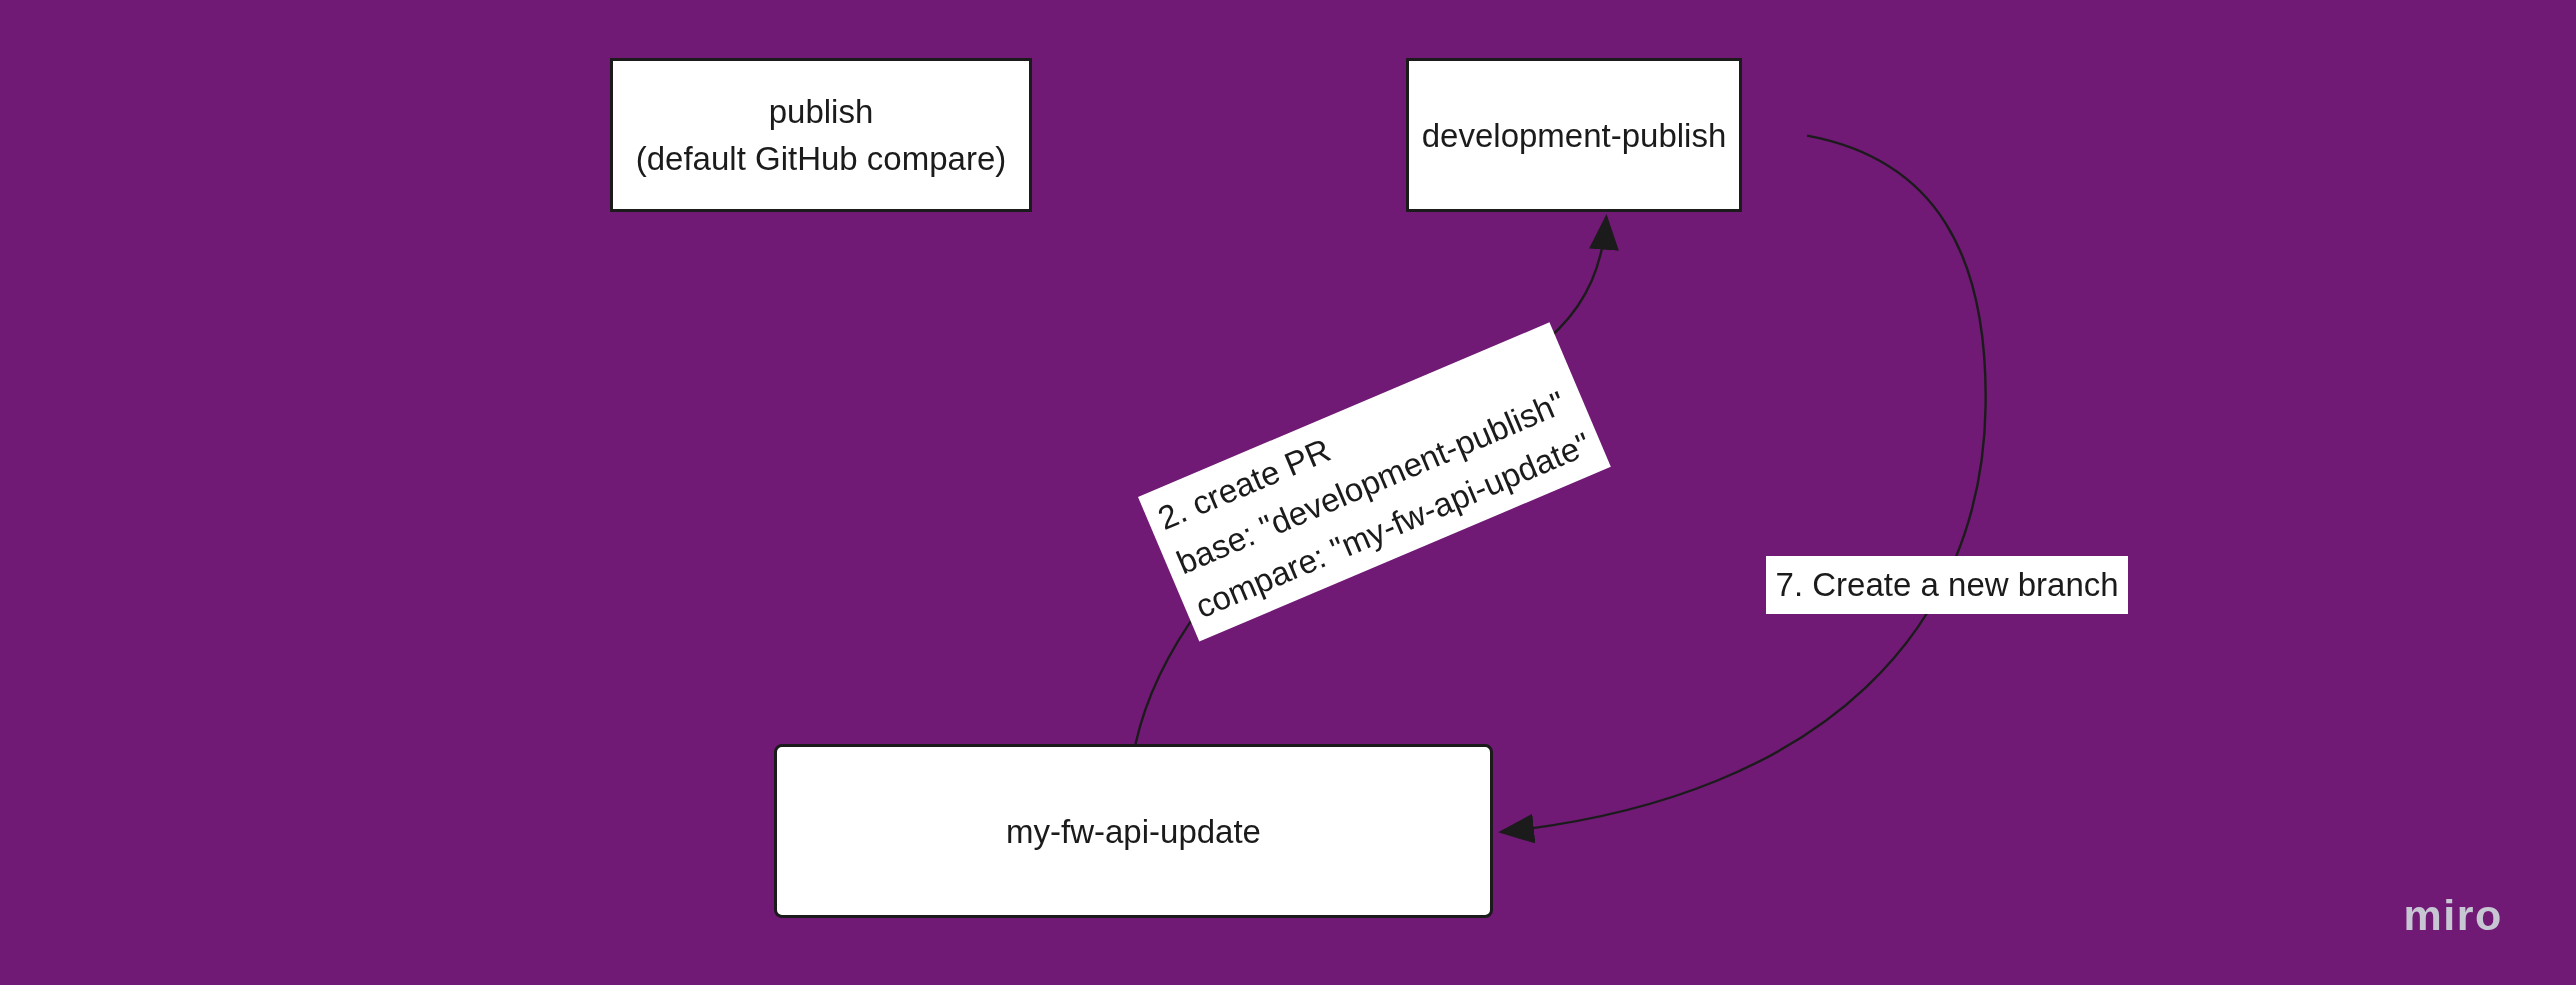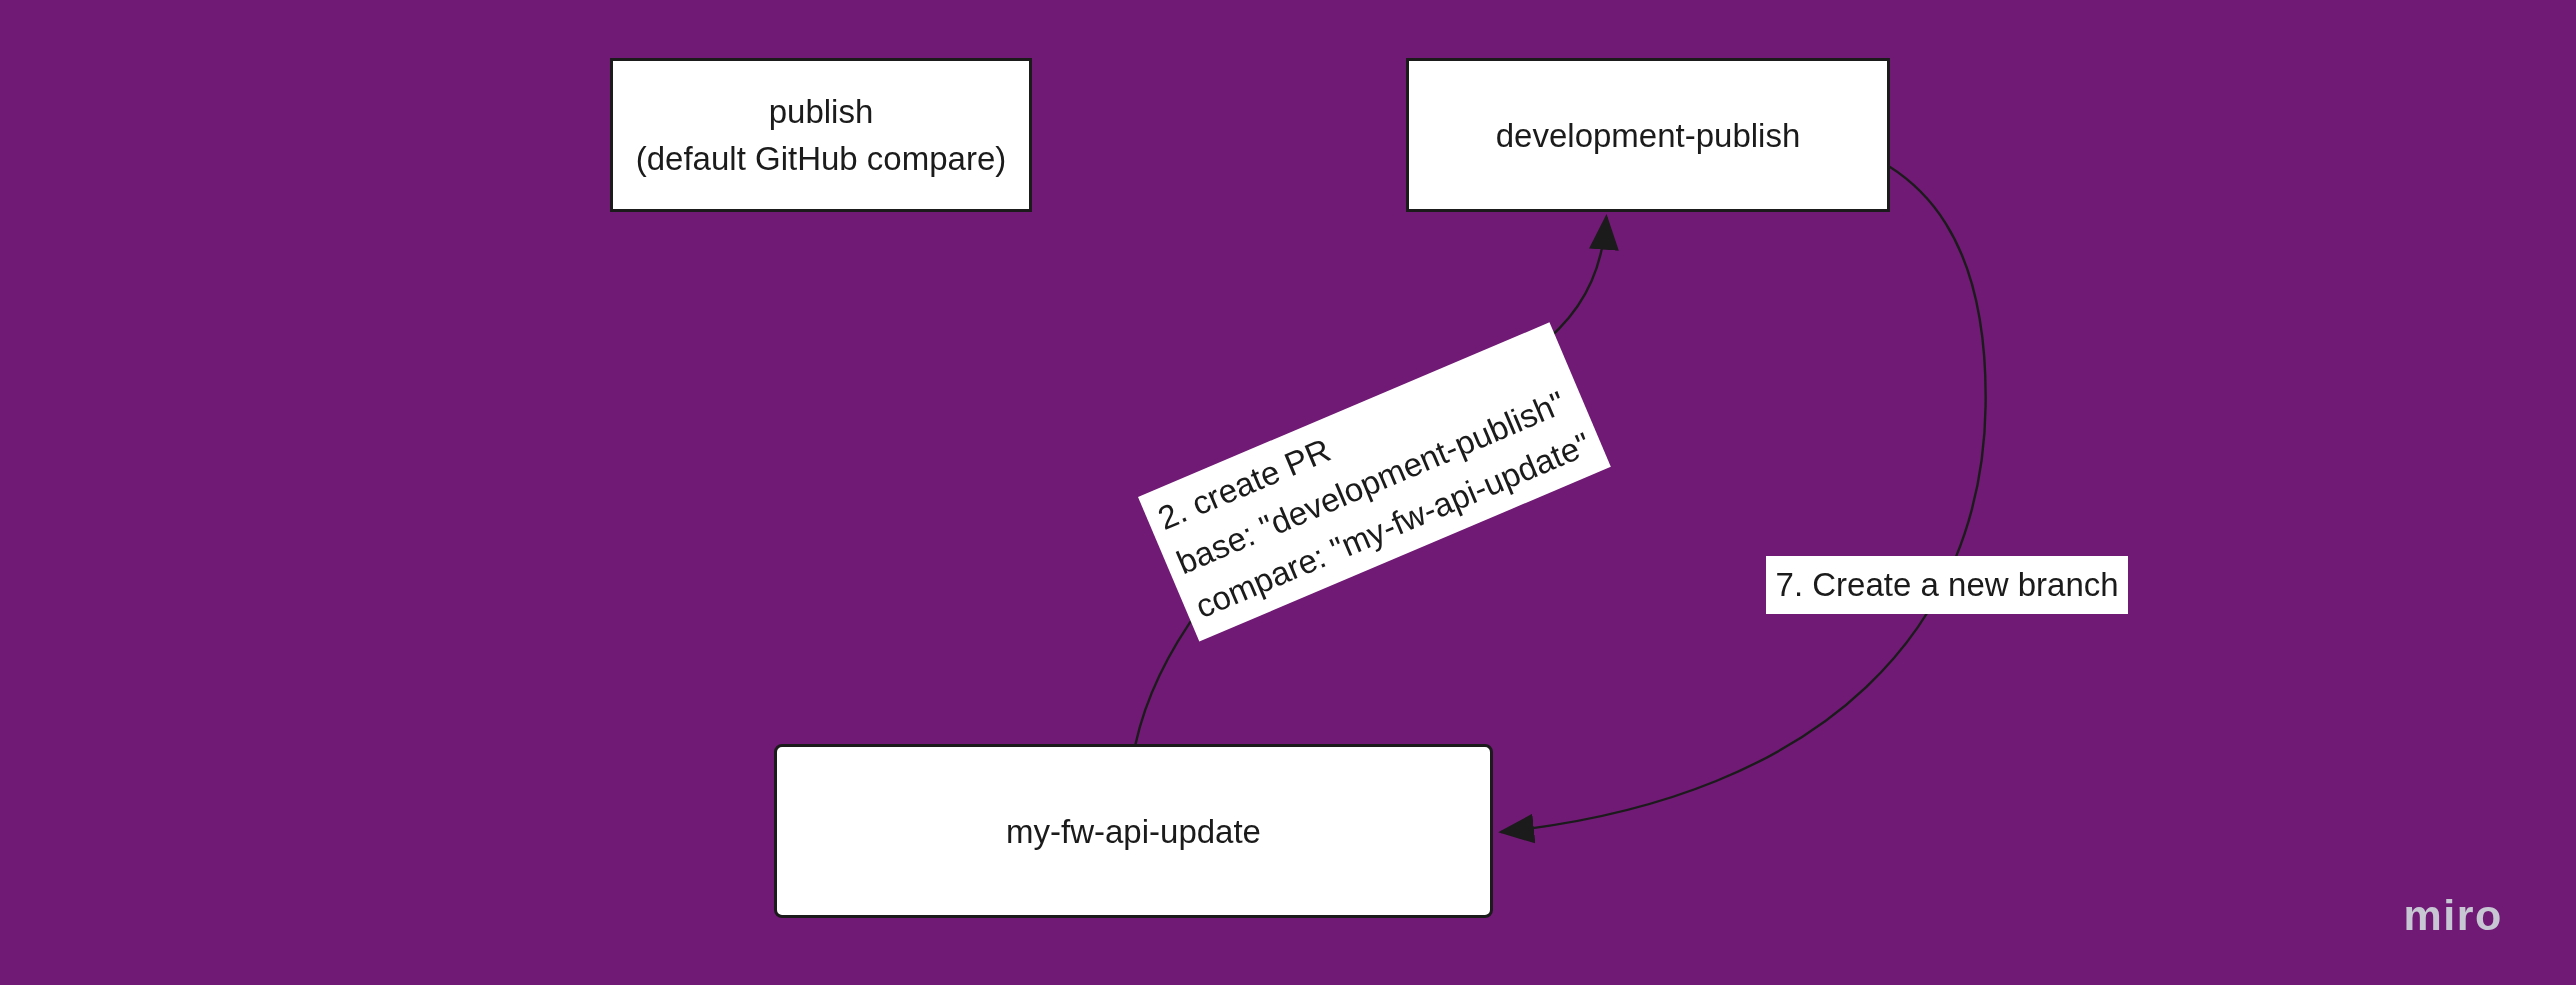--- a/index.html
+++ b/index.html
@@ -28,21 +28,21 @@
     justify-content: center;
     text-align: center;
   }
   .node-line {
     font-size: 33px;
     line-height: 47px;
     color: #1b1b1b;
     white-space: nowrap;
   }
   #node-publish            { left: 610px;  top: 58px;  width: 422px; height: 154px; }
-  #node-development-publish{ left: 1406px; top: 58px;  width: 484px; height: 154px; }
+  #node-development-publish{ left: 1406px; top: 58px;  width: 336px; height: 154px; }
   #node-my-fw-api-update   { left: 774px;  top: 744px; width: 719px; height: 174px; border-radius: 8px; }
 
   .connector-label {
     position: absolute;
     background: #ffffff;
     font-size: 33px;
     line-height: 48px;
     color: #1b1b1b;
     white-space: nowrap;
   }

